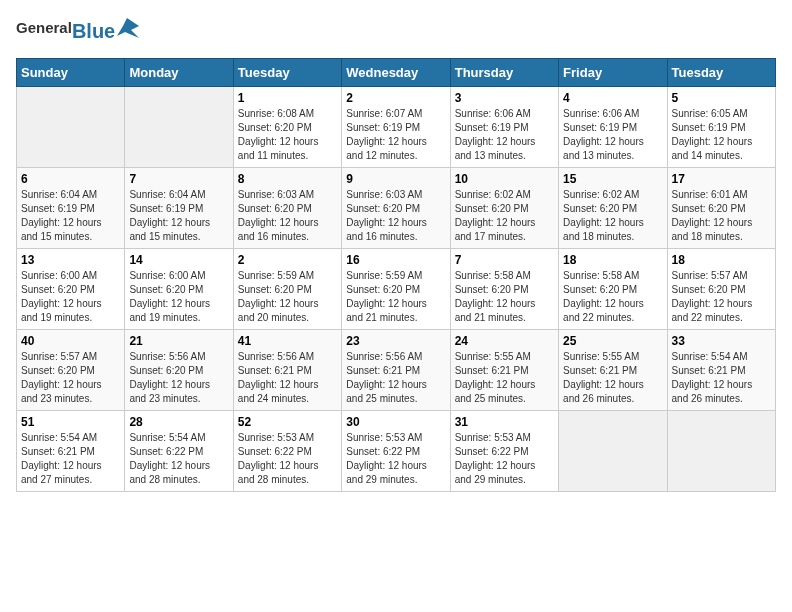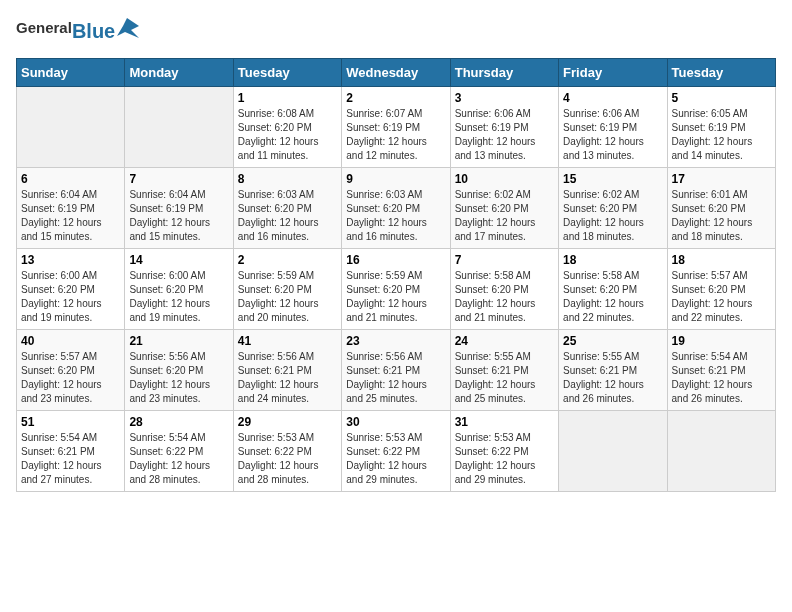--- a/index.html
+++ b/index.html
@@ -210,35 +210,35 @@
         </td>
         <td>
           <span class="day-num">24</span>
           <div class="day-info">Sunrise: 5:55 AM<br>Sunset: 6:21 PM<br>Daylight: 12 hours and 25 minutes.</div>
         </td>
         <td>
           <span class="day-num">25</span>
           <div class="day-info">Sunrise: 5:55 AM<br>Sunset: 6:21 PM<br>Daylight: 12 hours and 26 minutes.</div>
         </td>
         <td>
-          <span class="day-num">19</span>
+          <span class="day-num">33</span>
           <div class="day-info">Sunrise: 5:54 AM<br>Sunset: 6:21 PM<br>Daylight: 12 hours and 26 minutes.</div>
         </td>
       </tr>
       <tr>
         <td>
           <span class="day-num">51</span>
           <div class="day-info">Sunrise: 5:54 AM<br>Sunset: 6:21 PM<br>Daylight: 12 hours and 27 minutes.</div>
         </td>
         <td>
           <span class="day-num">28</span>
           <div class="day-info">Sunrise: 5:54 AM<br>Sunset: 6:22 PM<br>Daylight: 12 hours and 28 minutes.</div>
         </td>
         <td>
-          <span class="day-num">29</span>
+          <span class="day-num">52</span>
           <div class="day-info">Sunrise: 5:53 AM<br>Sunset: 6:22 PM<br>Daylight: 12 hours and 28 minutes.</div>
         </td>
         <td>
           <span class="day-num">30</span>
           <div class="day-info">Sunrise: 5:53 AM<br>Sunset: 6:22 PM<br>Daylight: 12 hours and 29 minutes.</div>
         </td>
         <td>
           <span class="day-num">31</span>
           <div class="day-info">Sunrise: 5:53 AM<br>Sunset: 6:22 PM<br>Daylight: 12 hours and 29 minutes.</div>
         </td>

